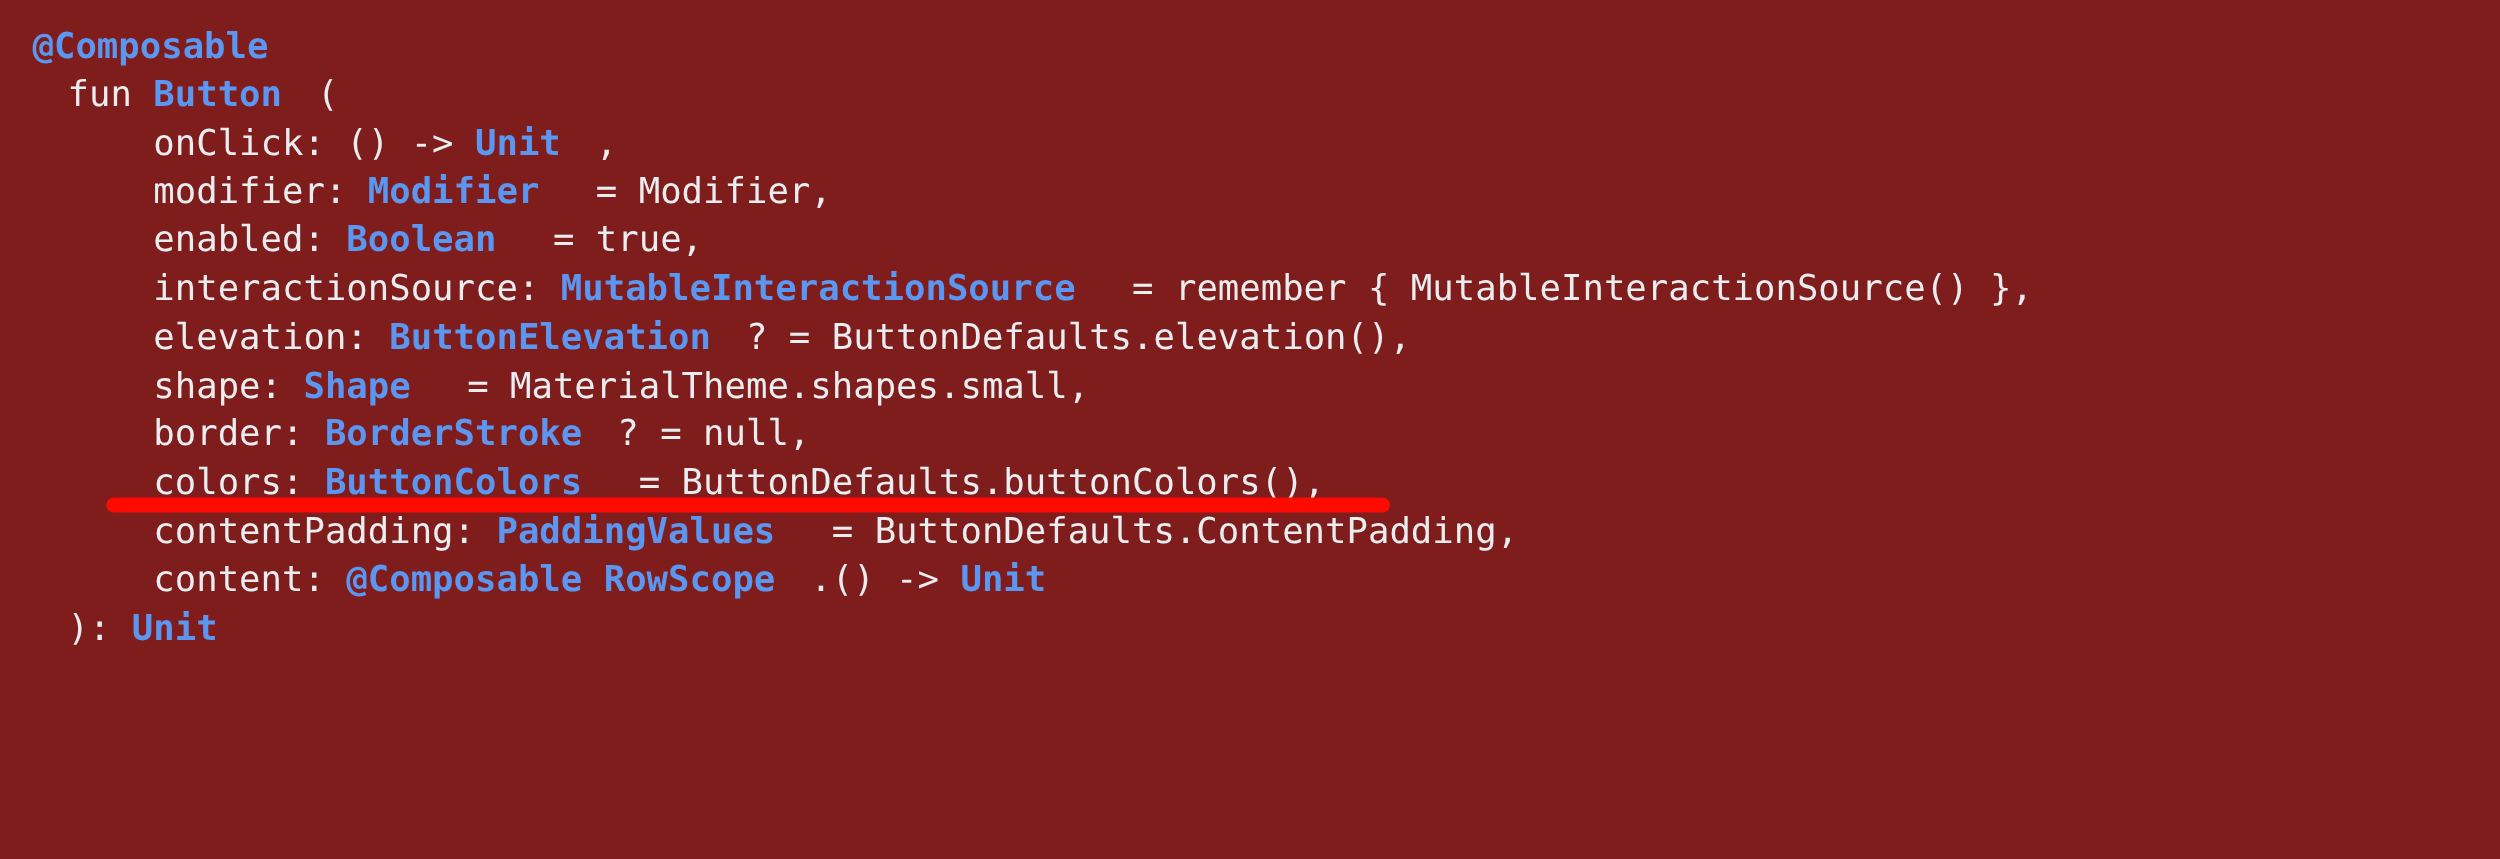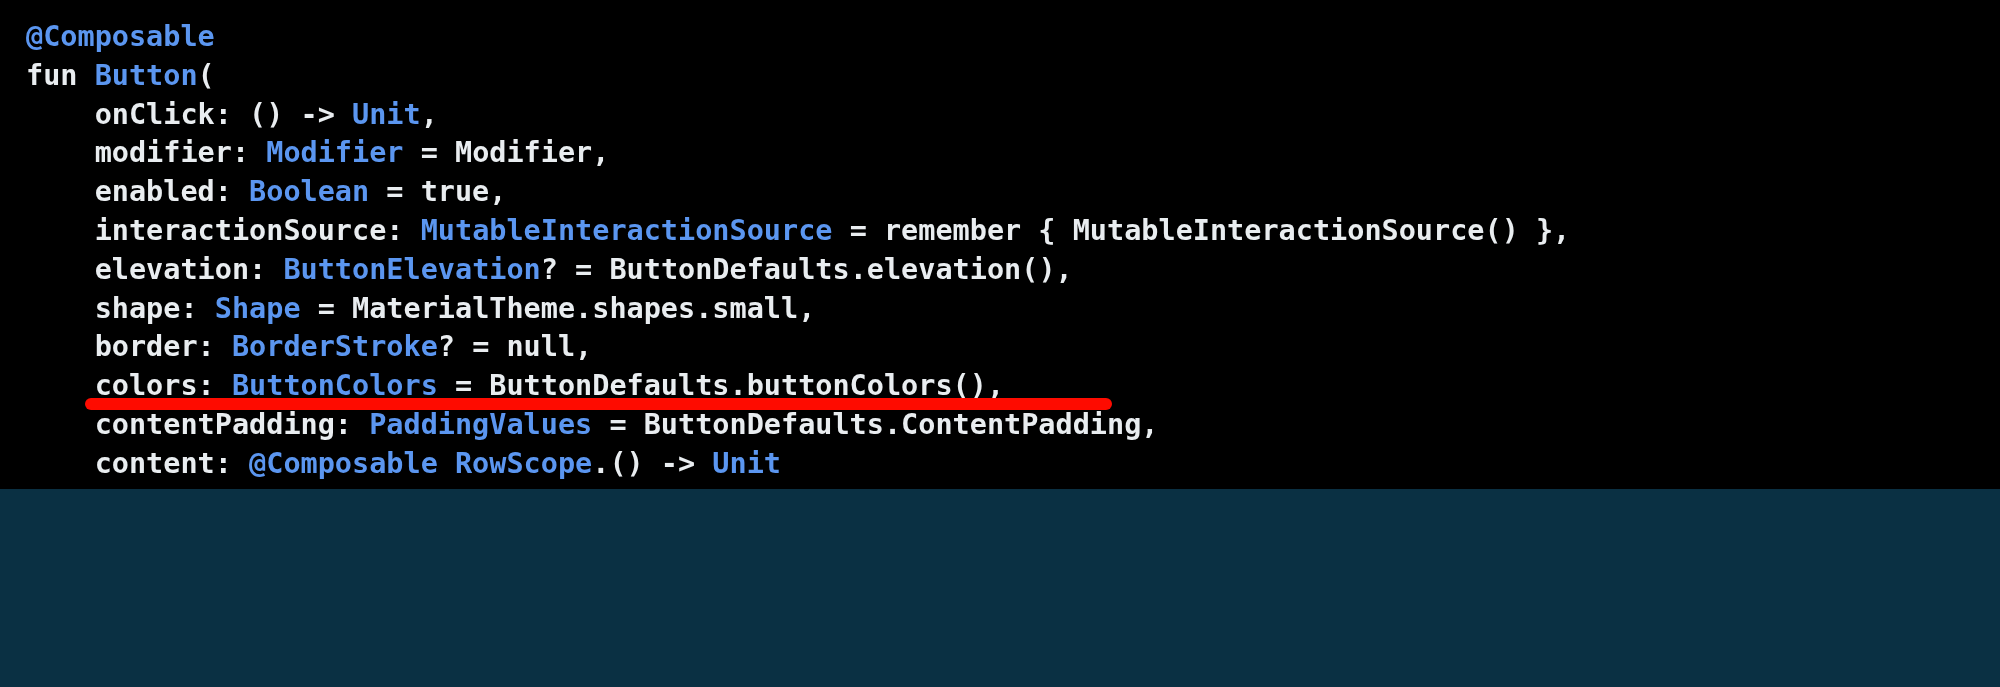--- a/index.html
+++ b/index.html
@@ -3,22 +3,22 @@
 <meta charset="utf-8">
 <style>
   html, body {
     margin: 0;
     padding: 0;
     background: #0a3043;
   }
   #screen {
     position: relative;
     width: 2000px;
-    height: 489px;
-    background: #000000;
+    height: 687px;
+    background: #7f1d1d;
     overflow: hidden;
     font-family: "DejaVu Sans Mono", "Liberation Mono", monospace;
   }
   #code {
     position: absolute;
     left: 26px;
     top: 18px;
     font-size: 28.5px;
     line-height: 38.8px;
     letter-spacing: 0px;
@@ -29,21 +29,22 @@
     white-space: pre;
     display: block;
     height: 38.8px;
   }
   .kw {
     color: #5b96f0;
     font-weight: bold;
   }
   .pl {
     color: #e9edf0;
-    font-weight: bold;
+    font-weight: normal;
+    margin-left: 28px;
   }
   #underline {
     position: absolute;
     background: #fe0b00;
     border-radius: 6px;
   }
 </style>
 </head>
 <body>
 

